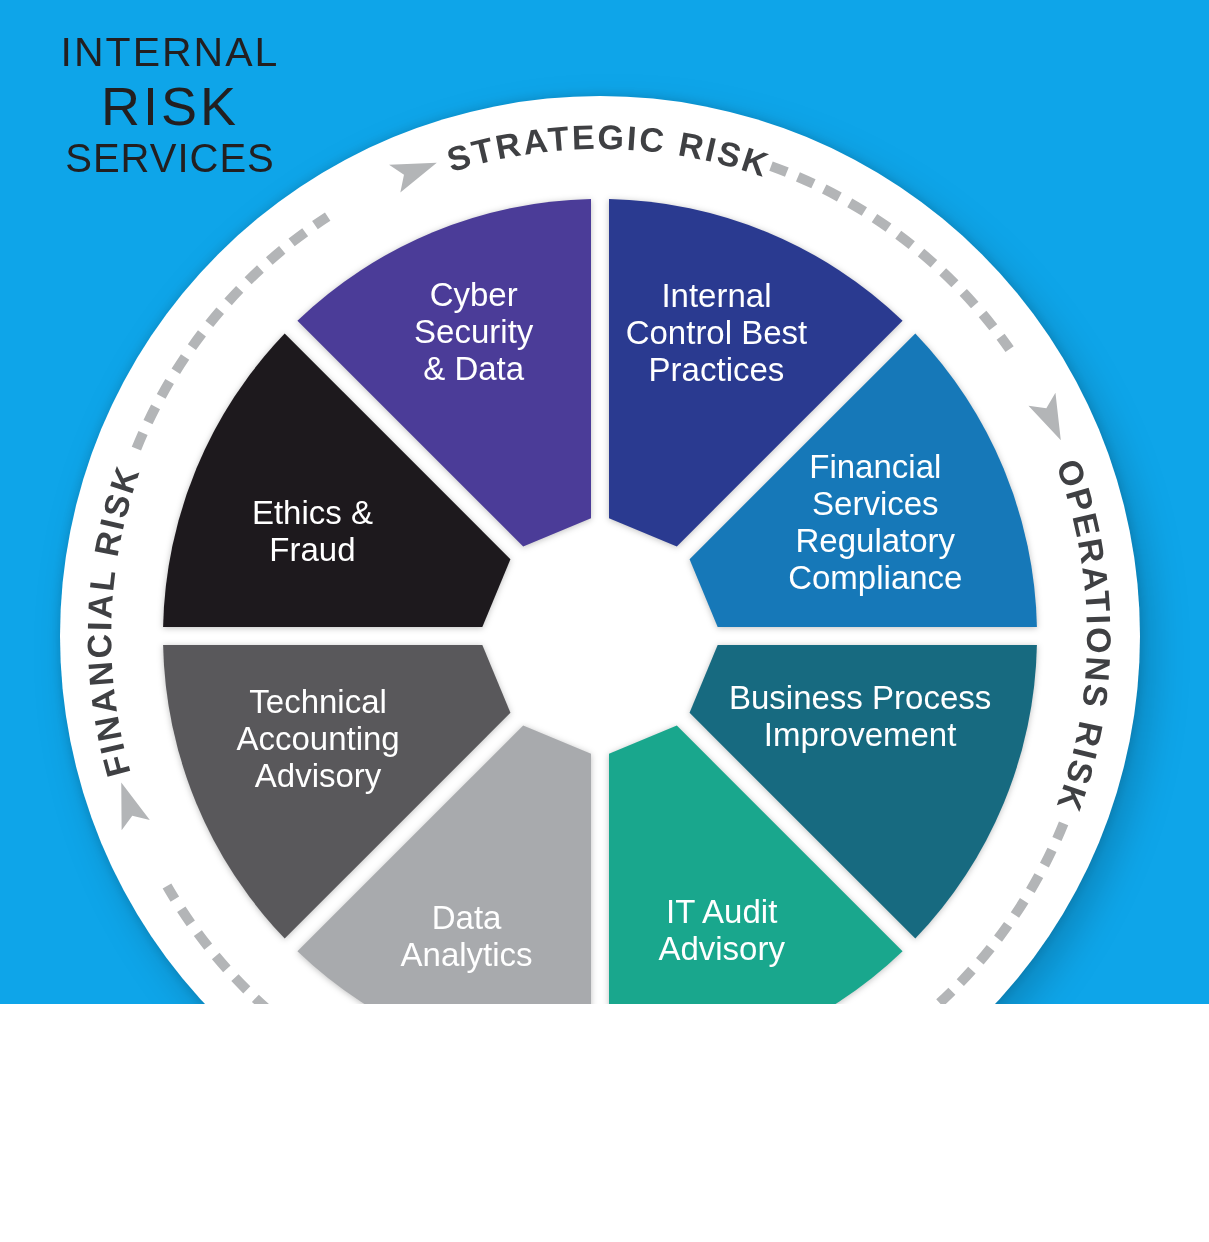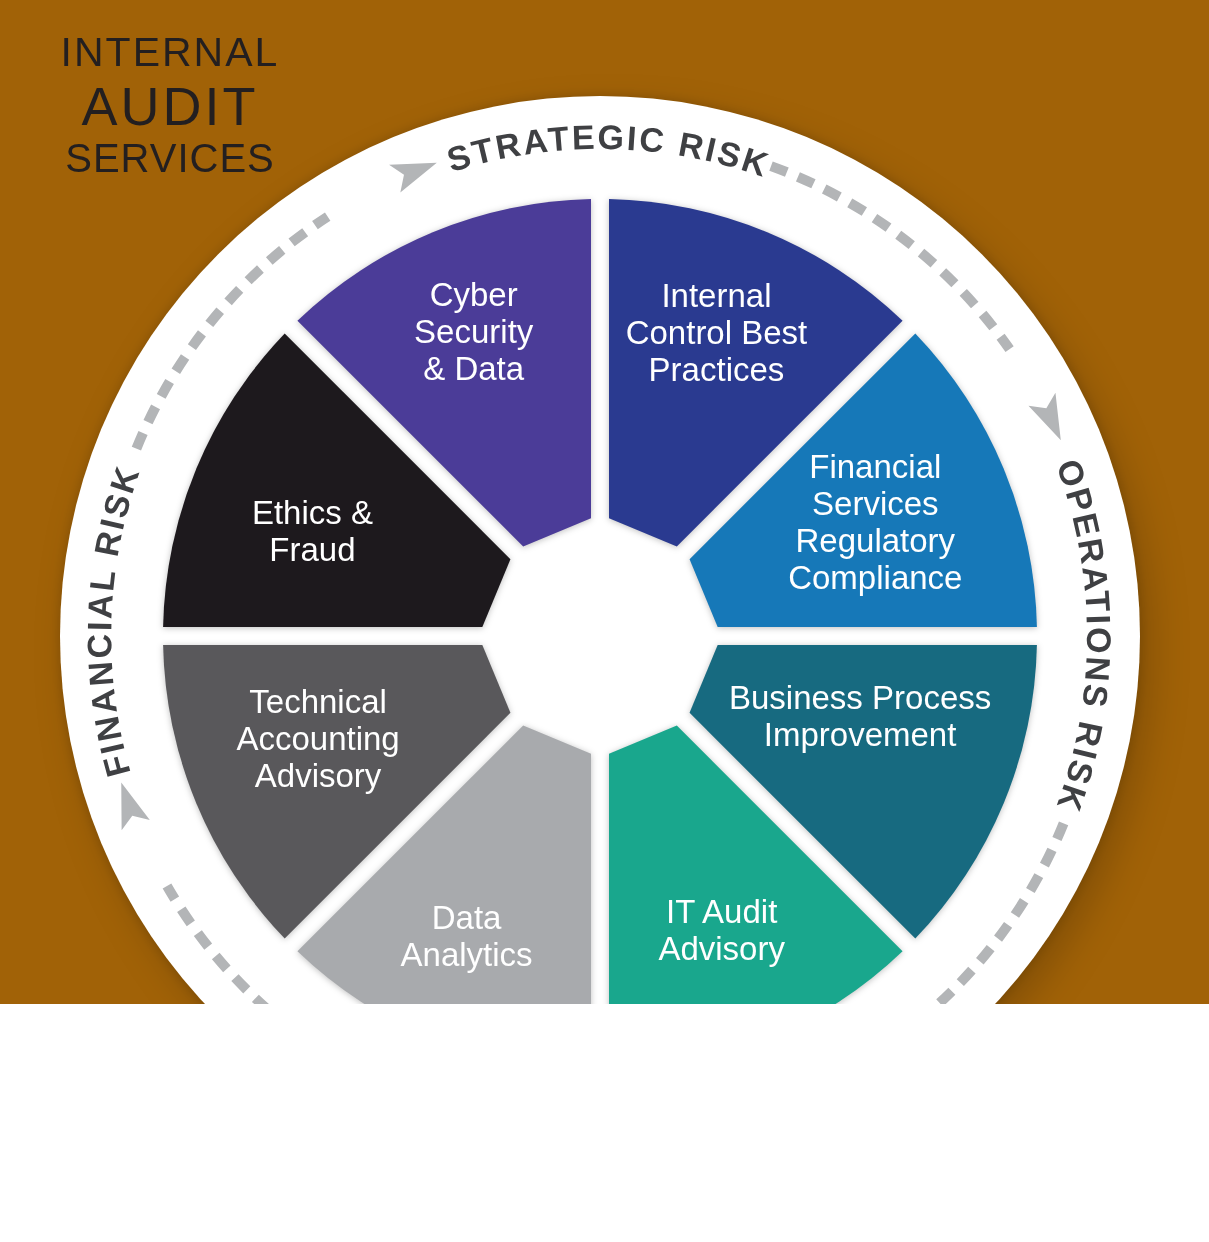--- a/index.html
+++ b/index.html
@@ -1,17 +1,17 @@
 <!DOCTYPE html>
 <html><head>
 <meta charset="utf-8">
 <style>
   html,body{margin:0;padding:0;background:#ffffff;}
   .stage{
-    position:relative;width:1209px;height:1004px;background:#a16207;overflow:hidden;
+    position:relative;width:1209px;height:1004px;background:#0ea5e9;overflow:hidden;
     font-family:"Liberation Sans","DejaVu Sans",sans-serif;
   }
   .title{
     position:absolute;left:50px;top:30px;width:240px;text-align:center;
     color:#231f20;line-height:1.12;font-weight:400;
   }
   .title .t1{font-size:41px;letter-spacing:2px;}
   .title .t2{font-size:54px;letter-spacing:3px;}
   .title .t3{font-size:40px;letter-spacing:1px;}
   svg.diagram{position:absolute;left:0;top:0;width:1209px;height:1242px;}
@@ -21,21 +21,21 @@
   .ring-label{font-size:34px;font-weight:bold;letter-spacing:2.5px;}
   .dash{fill:none;stroke-width:10;stroke-dasharray:17 12;}
 </style>
 </head>
 <body>
 
 <div class="stage">
 
   <div class="title">
     <div class="t1">INTERNAL</div>
-    <div class="t2">AUDIT</div>
+    <div class="t2">RISK</div>
     <div class="t3">SERVICES</div>
   </div>
 
   <svg class="diagram" viewBox="0 0 1209 1242">
     <g id="g-disc">
         <circle cx="600" cy="636" r="540" fill="#ffffff" class="disc"></circle>
       </g>
     <g id="g-ring">
         <path d="M 771.01 166.15 A 500 500 0 0 1 1009.58 349.21" class="dash" stroke="#b3b5b7"></path>
         <path d="M 1063.59 823.30 A 500 500 0 0 1 872.32 1055.34" class="dash" stroke="#b3b5b7"></path>

